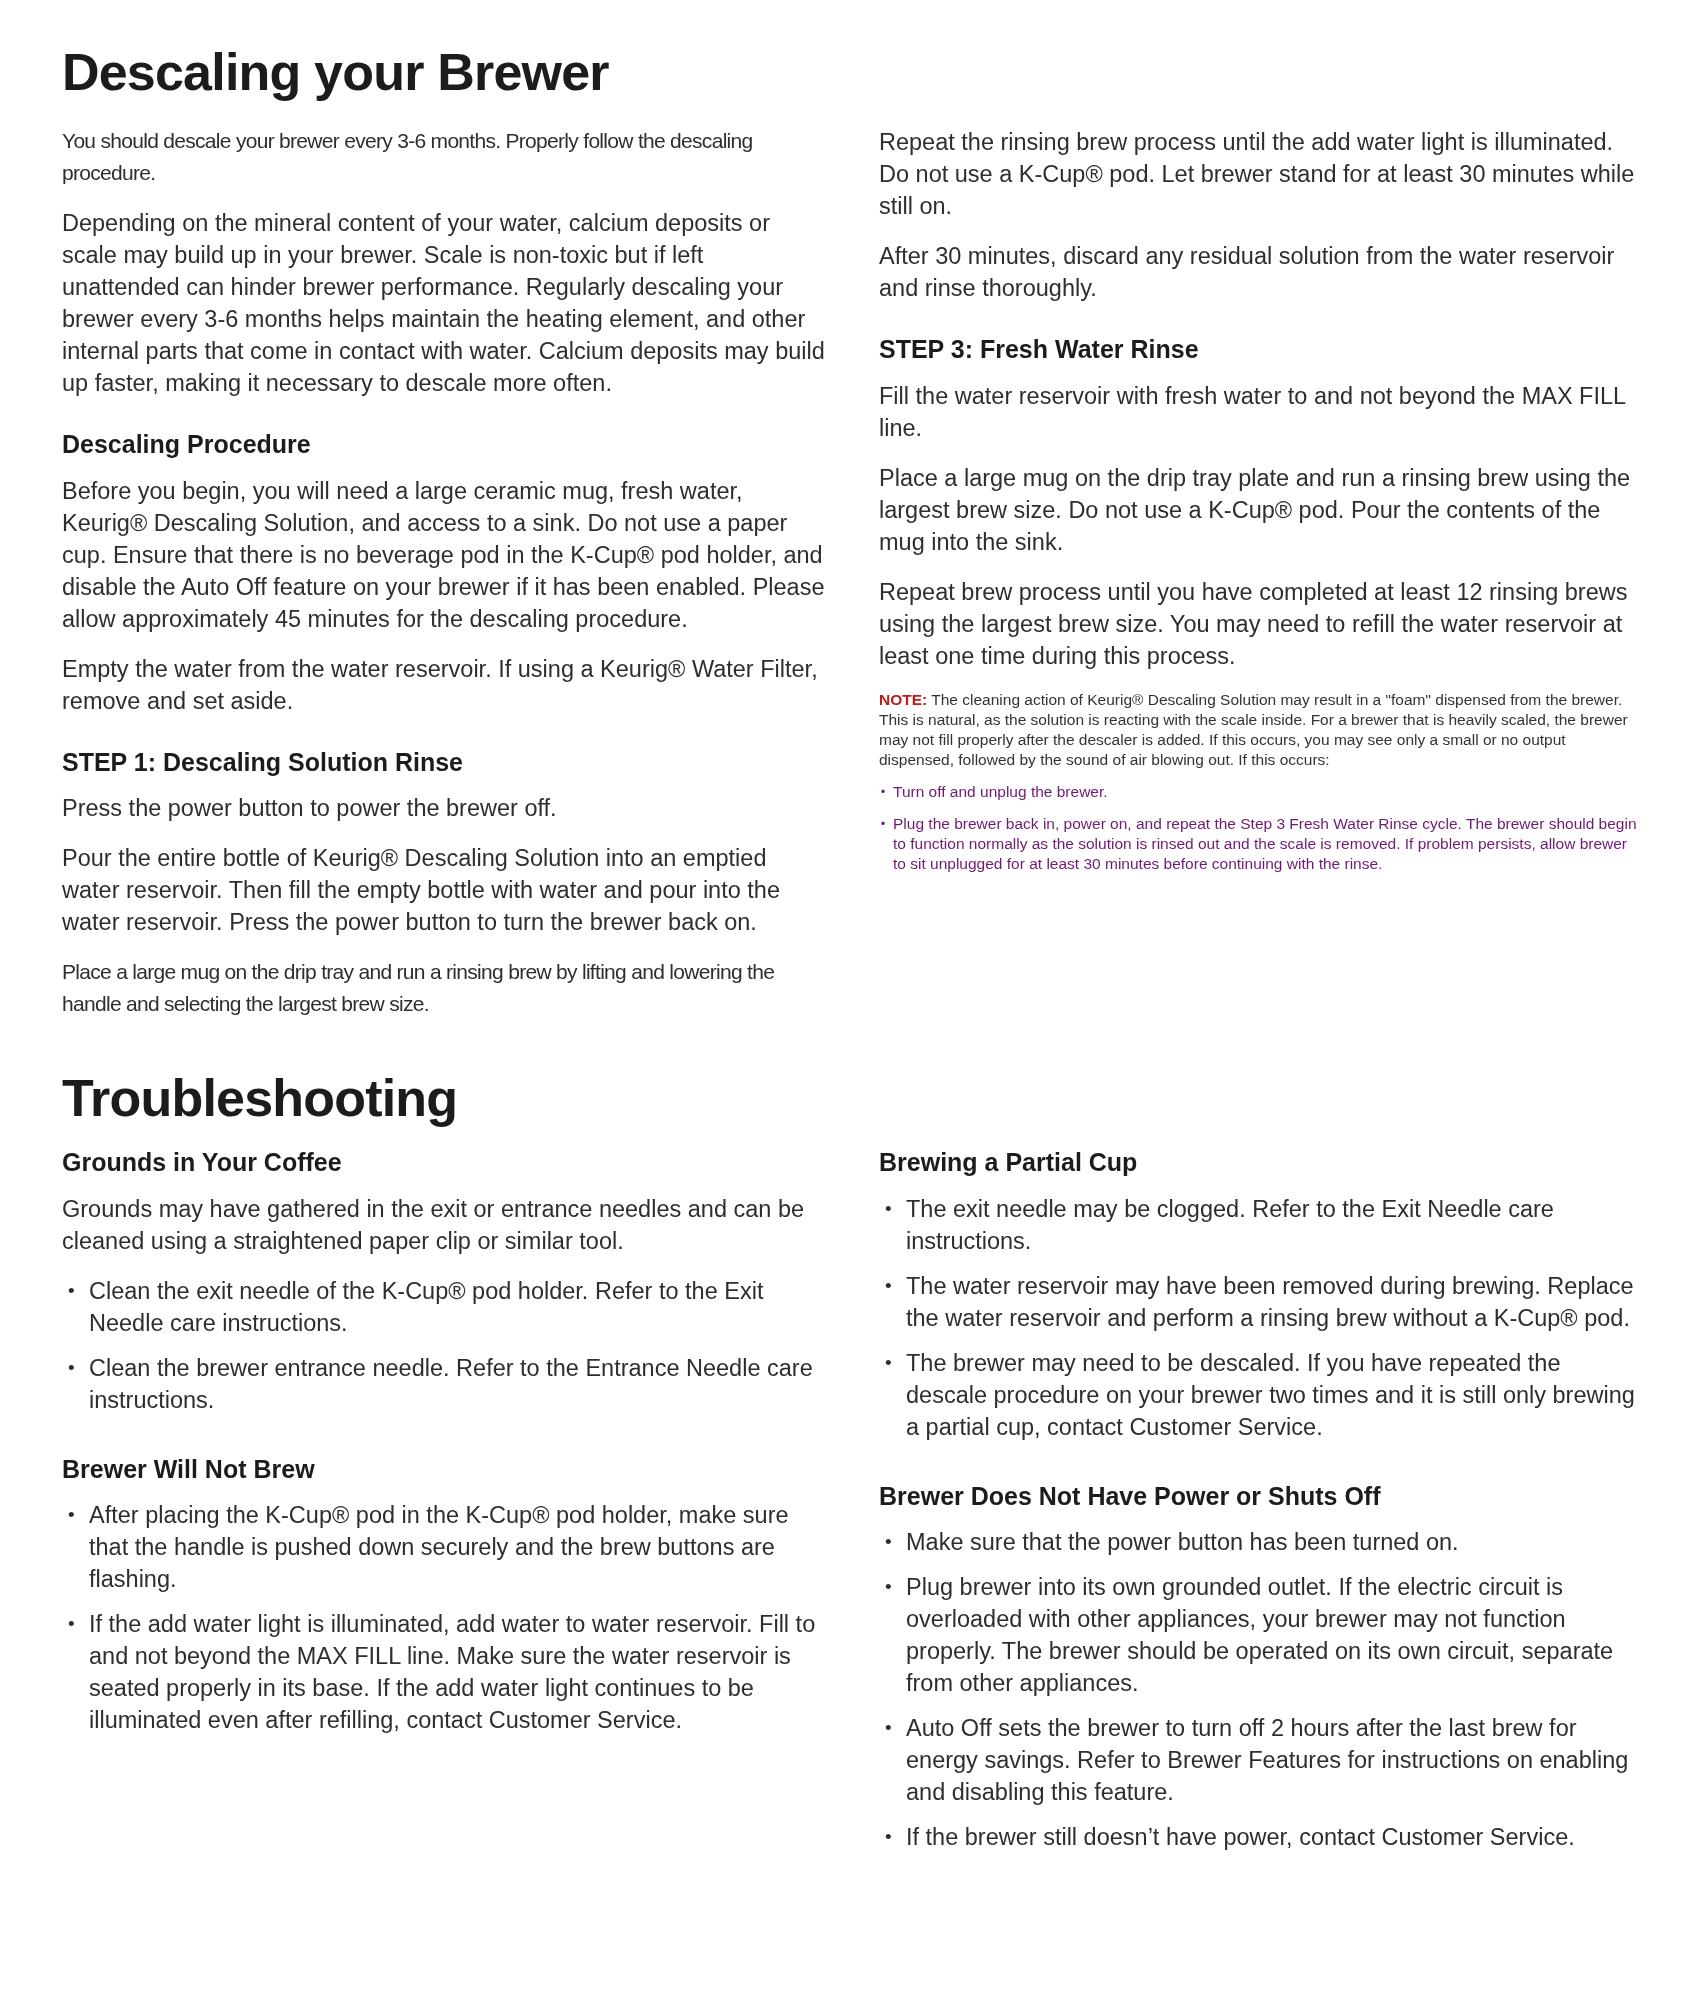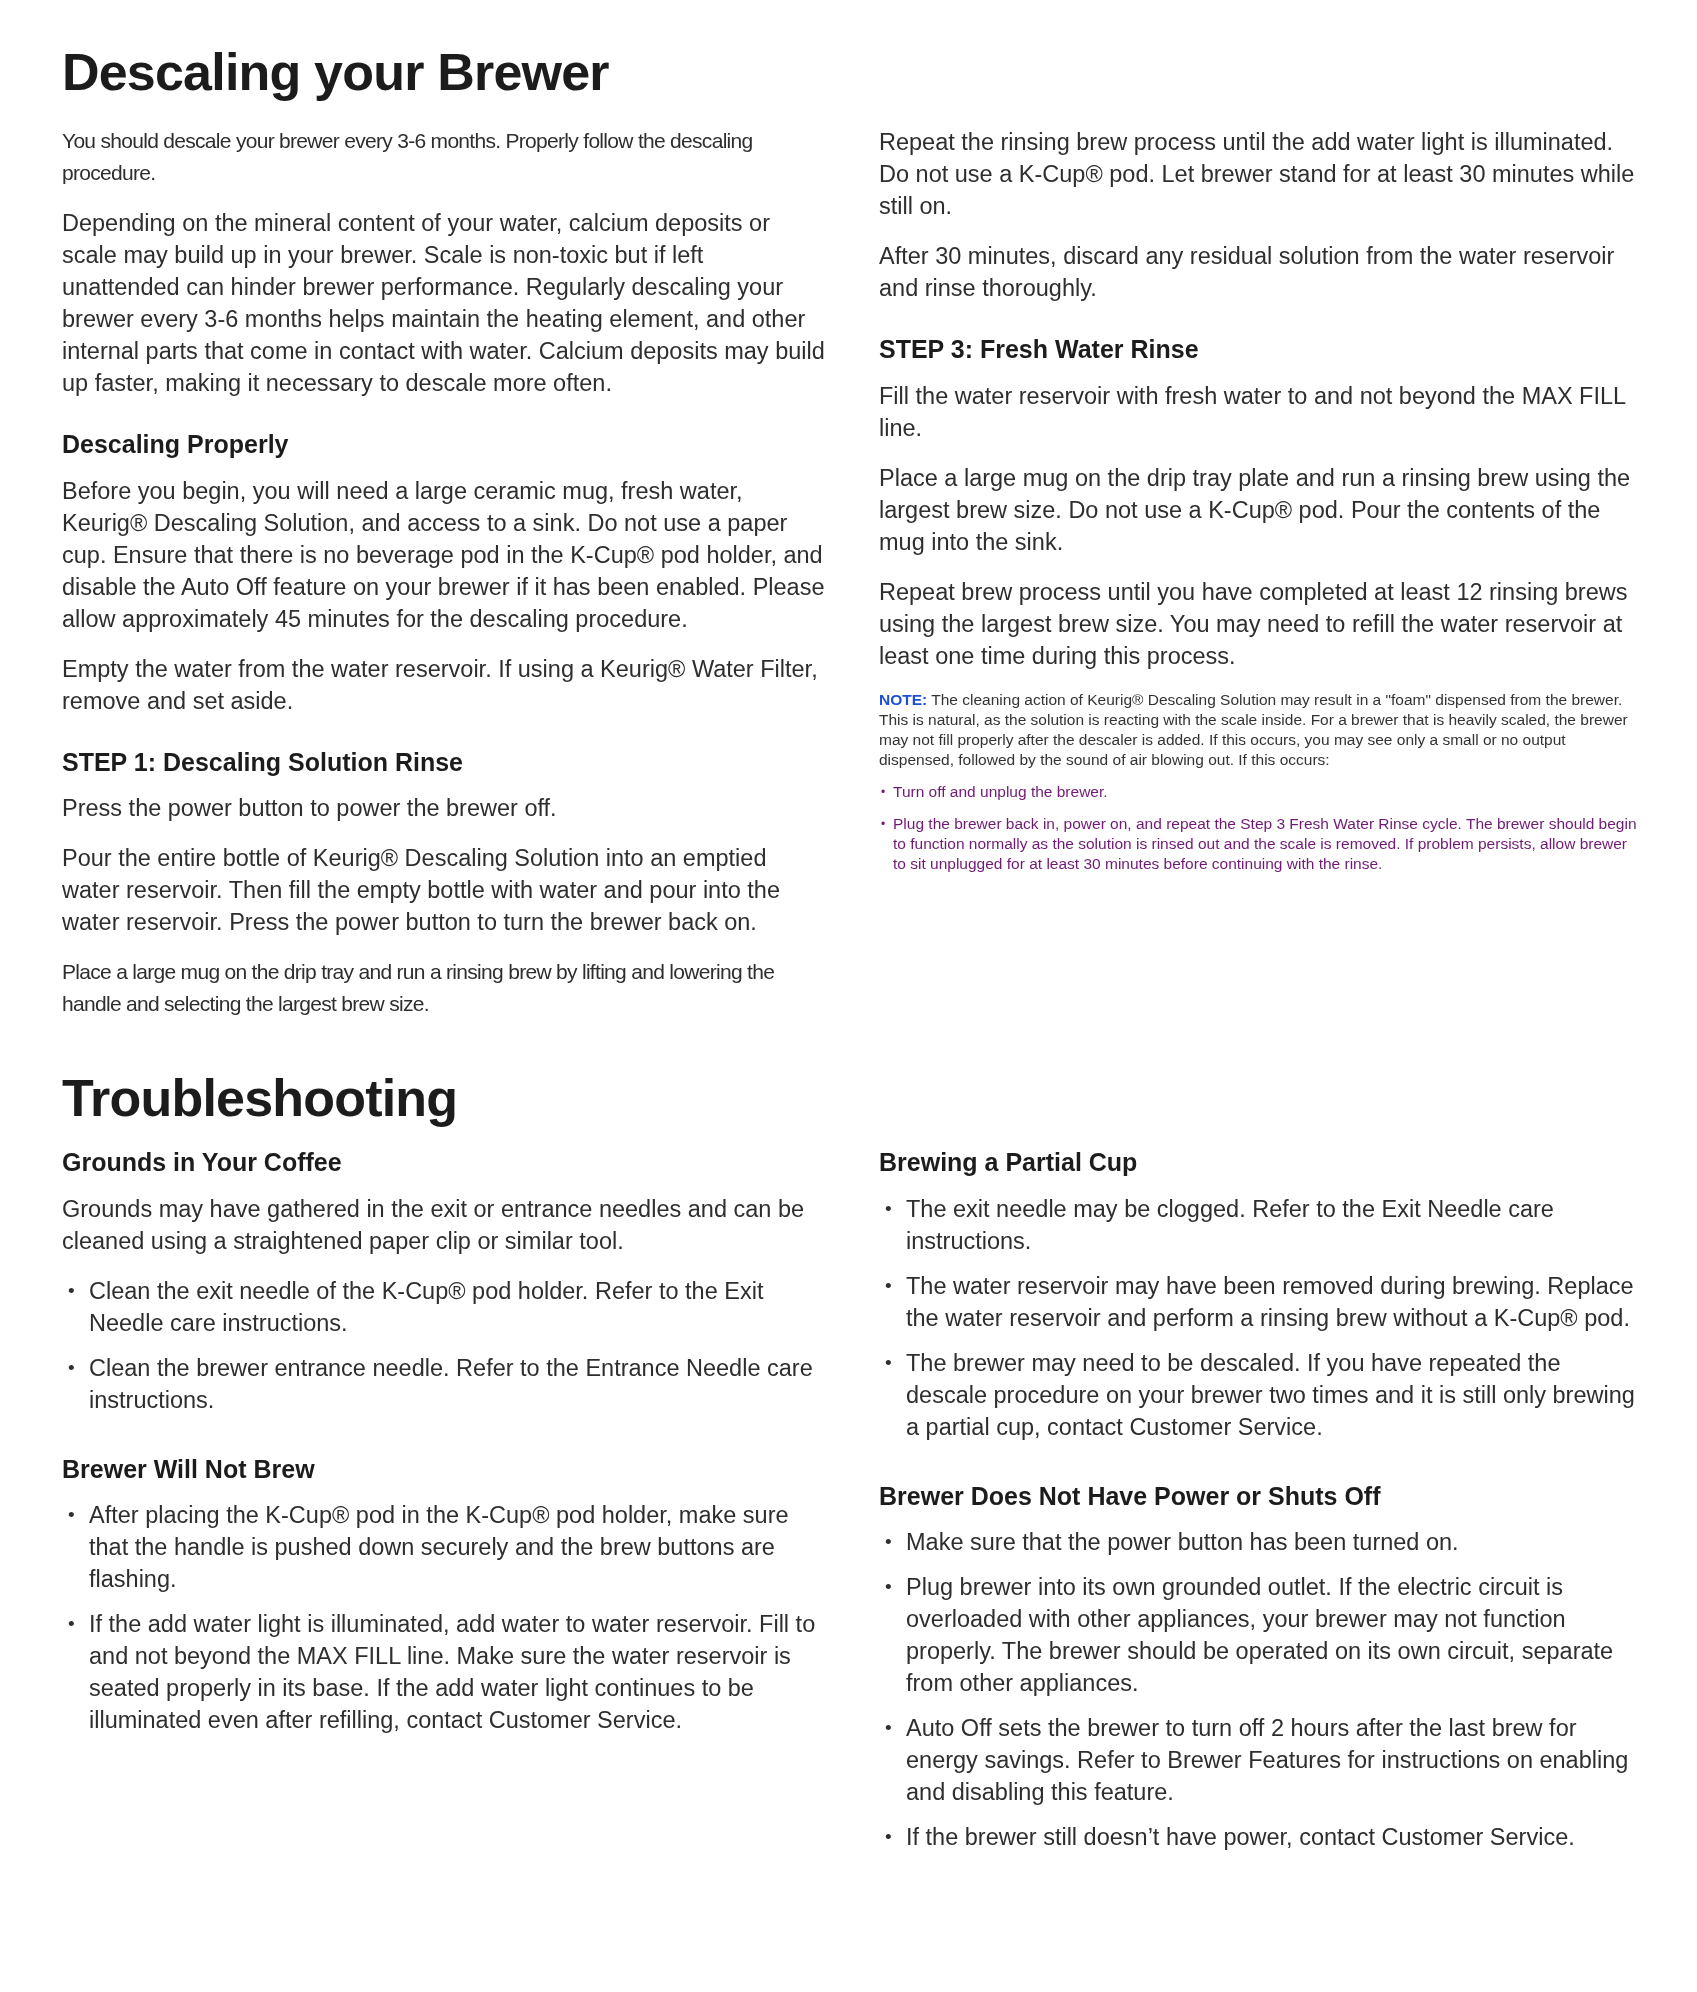--- a/index.html
+++ b/index.html
@@ -68,21 +68,21 @@
     font-size: 19px;
     line-height: 32px;
     color: #2e2e2e;
   }
   .note {
     font-size: 15.5px;
     line-height: 20px;
     margin: 2px 0 10px 0;
     color: #333333;
   }
-  .note .note-label { font-weight: 700; color: #1d4ed8; }
+  .note .note-label { font-weight: 700; color: #b91c1c; }
   ul.small-bullets {
     list-style: none;
     margin: 12px 0 0 0;
   }
   ul.small-bullets > li {
     position: relative;
     padding-left: 14px;
     font-size: 15.5px;
     line-height: 20px;
     margin-bottom: 12px;
@@ -105,21 +105,21 @@
 <body>
 
 <div class="page">
 
   <section class="cols">
     <div>
       <h1>Descaling your Brewer</h1>
       <p class="condensed">You should descale your brewer every 3-6 months. Properly follow the descaling procedure.</p>
       <p>Depending on the mineral content of your water, calcium deposits or scale may build up in your brewer. Scale is non-toxic but if left unattended can hinder brewer performance. Regularly descaling your brewer every 3-6 months helps maintain the heating element, and other internal parts that come in contact with water. Calcium deposits may build up faster, making it necessary to descale more often.</p>
 
-      <h2>Descaling Properly</h2>
+      <h2>Descaling Procedure</h2>
       <p>Before you begin, you will need a large ceramic mug, fresh water, Keurig® Descaling Solution, and access to a sink. Do not use a paper cup. Ensure that there is no beverage pod in the K-Cup® pod holder, and disable the Auto Off feature on your brewer if it has been enabled. Please allow approximately 45 minutes for the descaling procedure.</p>
       <p>Empty the water from the water reservoir. If using a Keurig® Water Filter, remove and set aside.</p>
 
       <h2>STEP 1: Descaling Solution Rinse</h2>
       <p>Press the power button to power the brewer off.</p>
       <p>Pour the entire bottle of Keurig® Descaling Solution into an emptied water reservoir. Then fill the empty bottle with water and pour into the water reservoir. Press the power button to turn the brewer back on.</p>
       <p class="condensed">Place a large mug on the drip tray and run a rinsing brew by lifting and lowering the handle and selecting the largest brew size.</p>
     </div>
 
     <div class="right-col-descaling">

